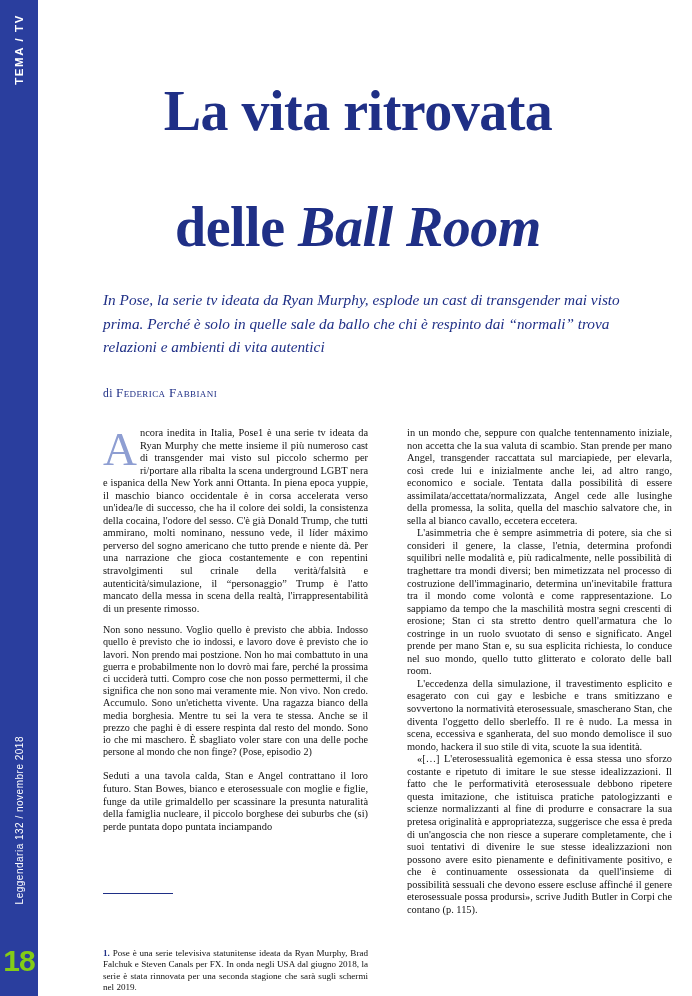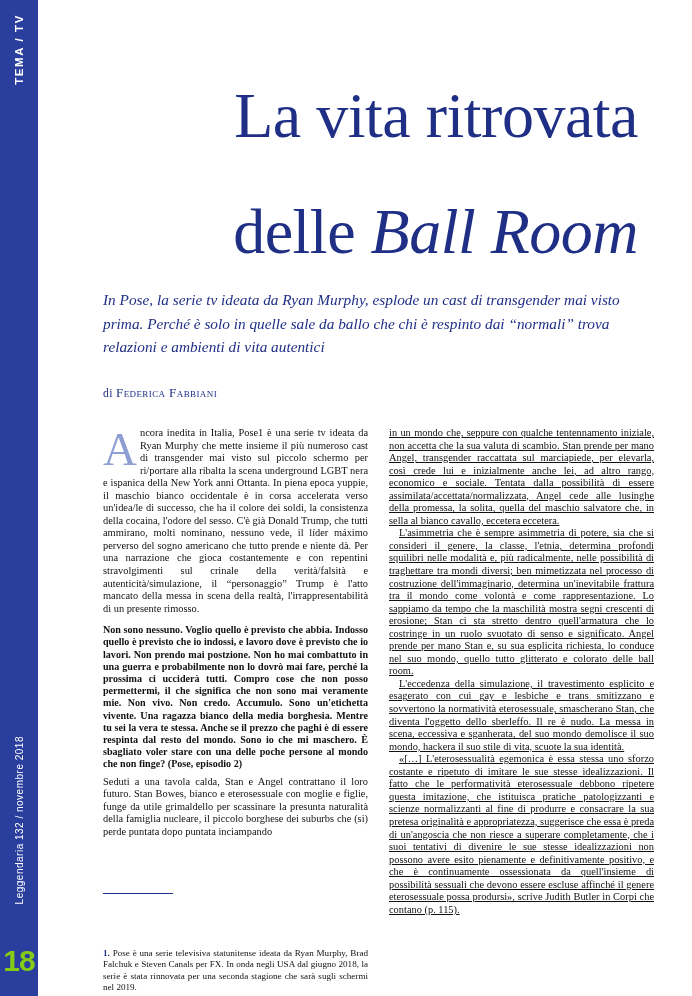--- a/index.html
+++ b/index.html
@@ -70,26 +70,26 @@
   
   .page {
     position: absolute;
     left: 38px; top: 0;
     width: 654px; height: 996px;
   }
   .headline {
     position: absolute;
     left: 40px; top: 44px;
     width: 560px;
-    text-align: right;
+    text-align: center;
     color: #1f2f86;
     font-family: "Liberation Serif", serif;
-    font-size: 64px;
+    font-size: 56px;
     line-height: 58px;
-    font-weight: normal;
+    font-weight: bold;
     letter-spacing: -0.5px;
   }
   .headline .ital { font-style: italic; }
 
   
   .standfirst {
     position: absolute;
     left: 65px; top: 288px;
     width: 560px;
     color: #1f2f86;
@@ -119,40 +119,39 @@
     position: absolute;
     top: 0;
     width: 265px;
     font-size: 10.4px;
     line-height: 12.55px;
     text-align: justify;
     color: #111111;
     hyphens: auto;
   }
   .col.left { left: 0; }
-  .col.right { left: 286px; text-decoration: underline; }
+  .col.right { left: 304px; }
   .col p { margin: 0 0 0 0; text-indent: 0; }
   .col p + p { text-indent: 10px; }
-  .col p.space-before { margin-top: 5px; text-indent: 0; }
+  .col p.space-before { margin-top: 12px; text-indent: 0; }
 
   .dropcap {
     float: left;
     font-size: 47px;
     line-height: 38px;
     padding: 3px 3px 0 0;
     color: #8e9ed2;
     font-family: "Liberation Serif", serif;
   }
 
   .quoteblock {
     font-size: 10.1px;
     line-height: 12.2px;
     margin-top: 9px;
     text-align: justify;
-    font-weight: bold;
   }
   .quoteblock p { text-indent: 10px; }
   .quoteblock p:first-child { text-indent: 0; }
 
   
   .footnote {
     position: absolute;
     left: 65px; top: 948px;
     width: 265px;
     font-size: 9.1px;

